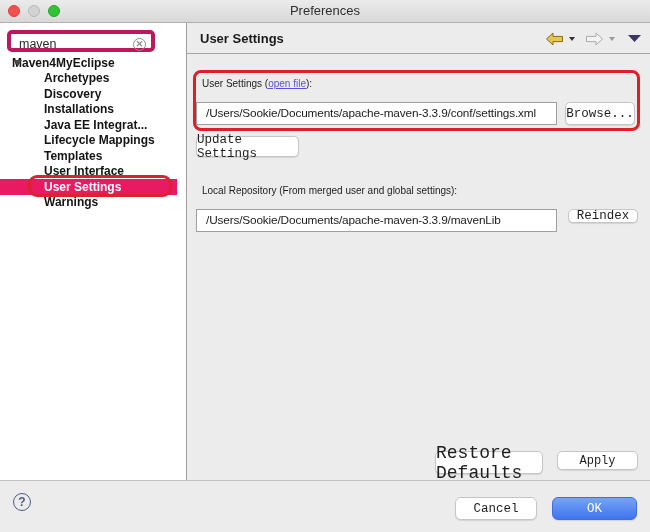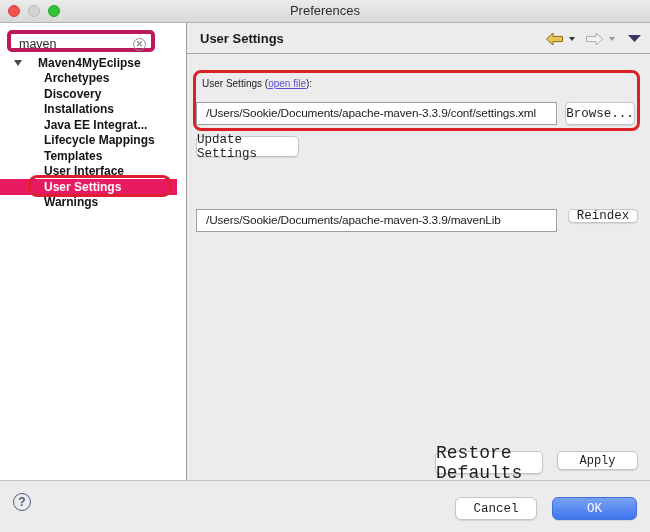--- a/index.html
+++ b/index.html
@@ -49,21 +49,21 @@
     font-weight:bold; cursor:default;
   }
 
   .tree { position:absolute; left:0; top:32px; width:186px; }
   .trow {
     position:relative; height:15.5px; display:flex; align-items:center;
     font-size:12px; font-weight:bold; color:#141414; width:177px;
     white-space:nowrap;
   }
   .trow.lvl0 { padding-left:12px; }
-  .trow.lvl1 { padding-left:38px; }
+  .trow.lvl1 { padding-left:12px; }
   .trow.lvl2 { padding-left:44px; }
   .trow.sel { background:#e81a62; color:#ffffff; }
   .tri {
     position:absolute; top:5px; width:0; height:0;
     border-left:4.5px solid transparent; border-right:4.5px solid transparent;
     border-top:6.5px solid #4a4a4a;
   }
   .tri.lvl0 { left:2px; }
   .tri.lvl1 { left:14px; }
   .tree-annotation {
@@ -211,20 +211,21 @@
     </div>
 
     <div class="redbox1"></div>
 
     <div class="lbl lbl1"><span>User Settings (</span><a>open file</a><span>):</span></div>
 
     <div class="pathfield field1" style="line-height:21px">/Users/Sookie/Documents/apache-maven-3.3.9/conf/settings.xml</div>
     <div class="btn browse-btn">Browse...</div>
     <div class="btn update-btn">Update Settings</div>
 
+    <div class="lbl lbl2">Local Repository (From merged user and global settings):</div>
     <div class="pathfield field2" style="line-height:21px">/Users/Sookie/Documents/apache-maven-3.3.9/mavenLib</div>
     <div class="btn reindex-btn">Reindex</div>
 
     <div class="btn restore-btn">Restore Defaults</div>
     <div class="btn apply-btn">Apply</div>
   </div>
 
   <div class="footer">
     <div class="help-btn">?</div>
     <div class="btn cancel-btn">Cancel</div>

